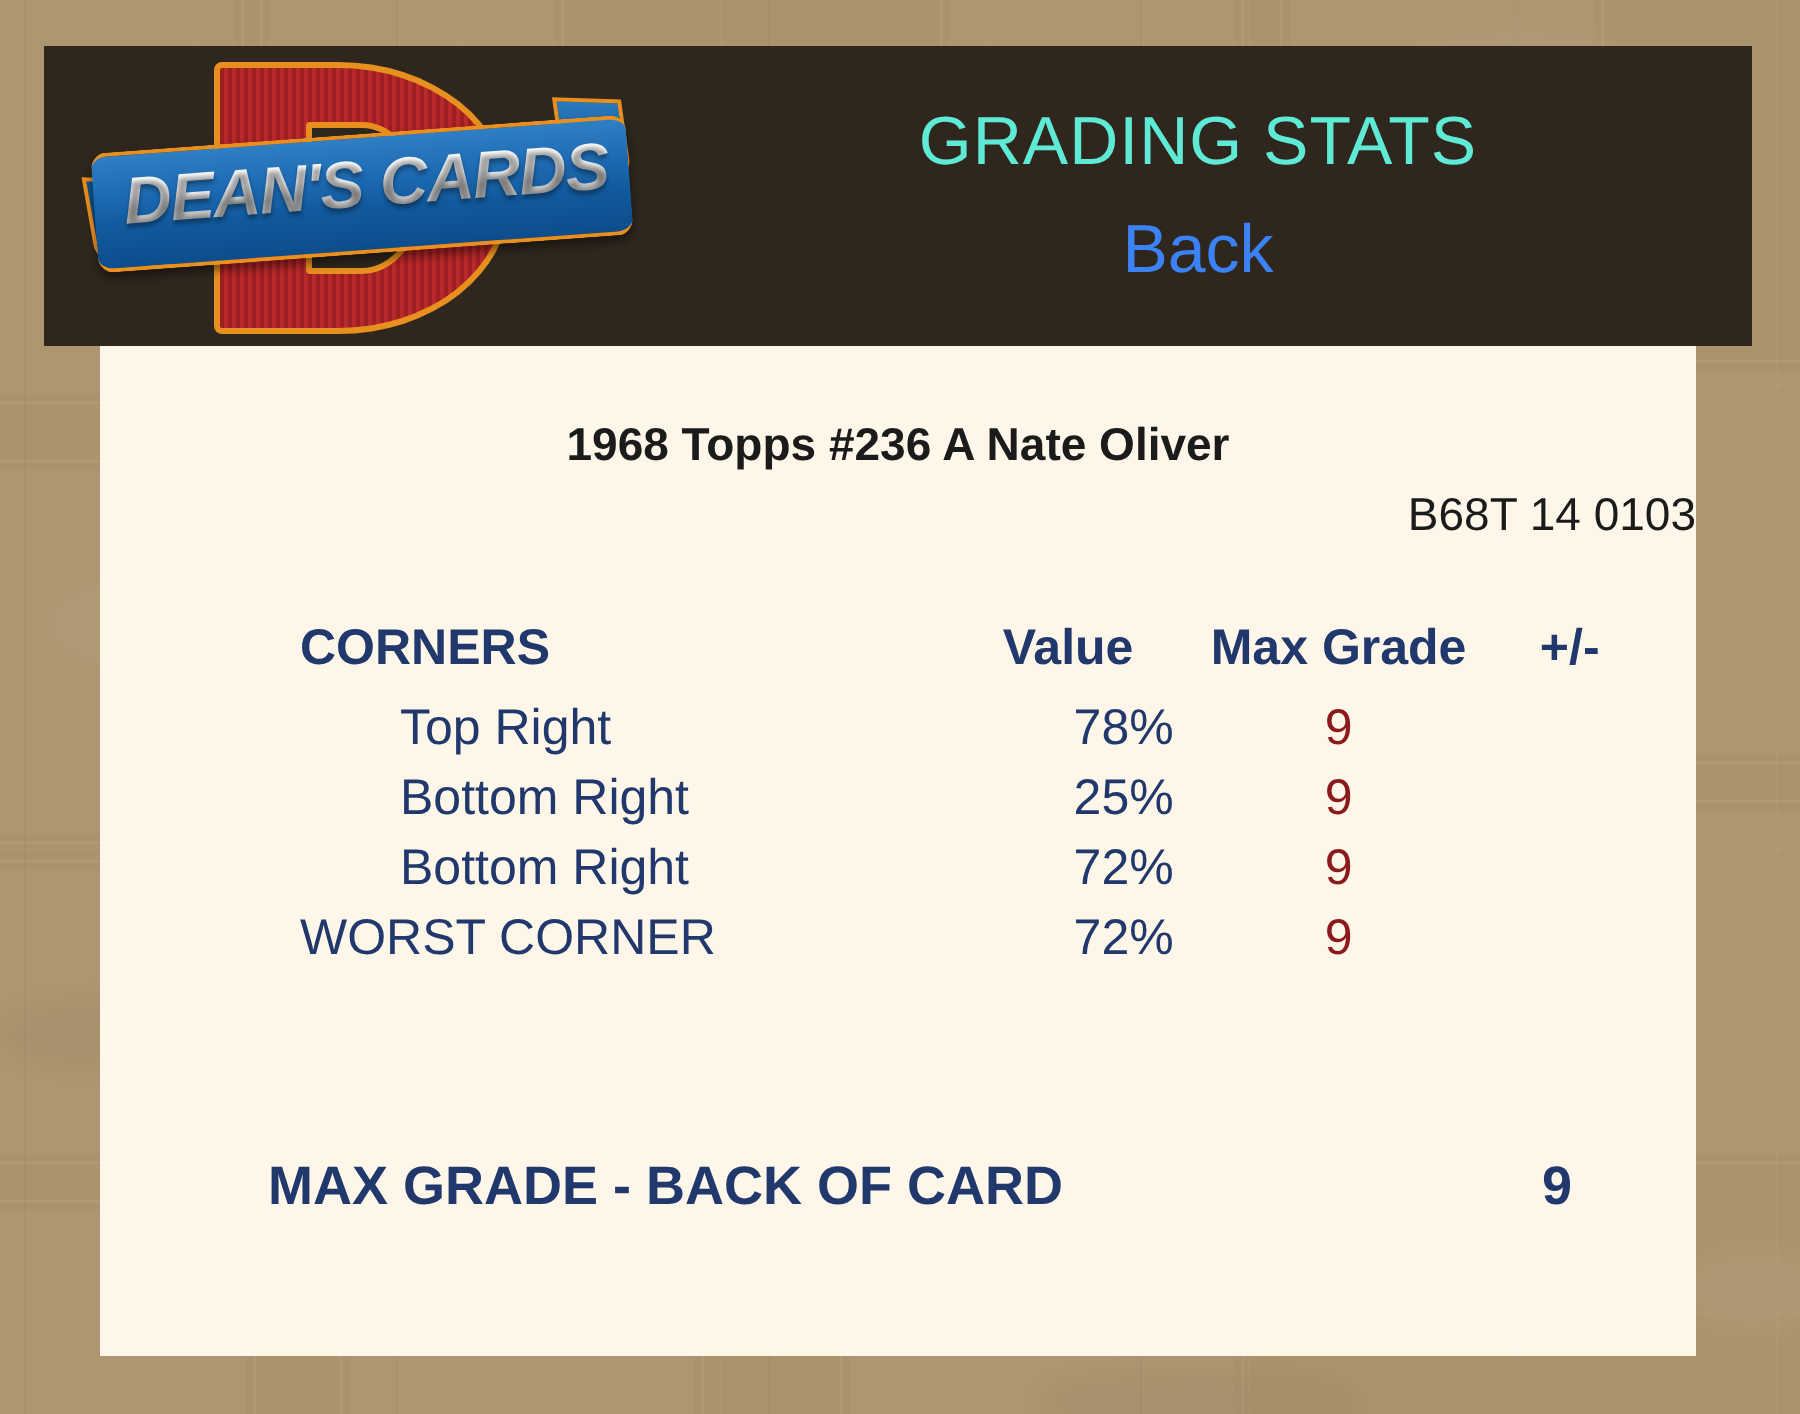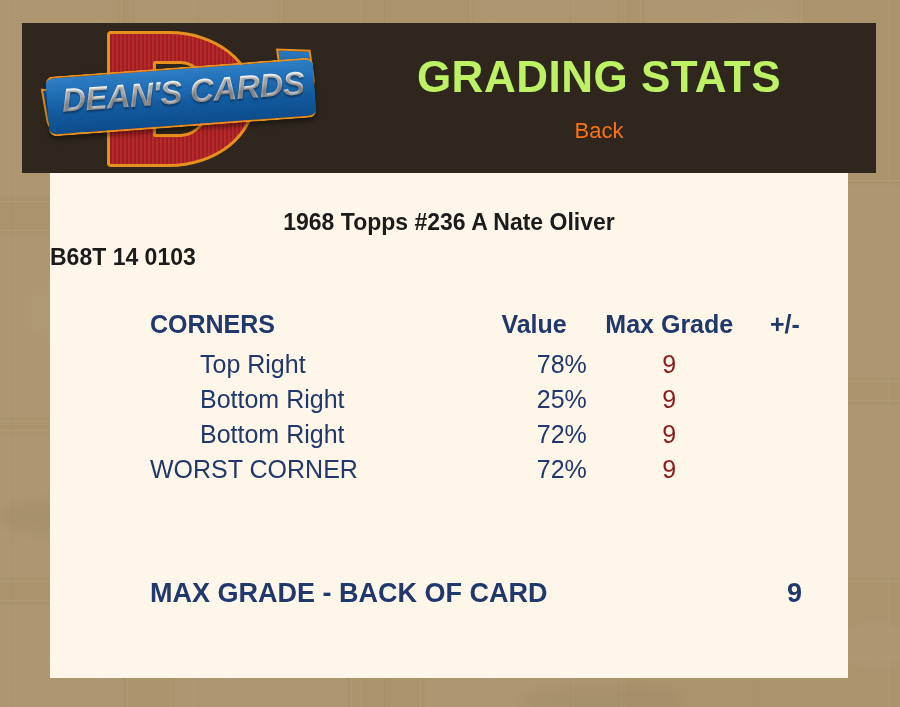--- a/index.html
+++ b/index.html
@@ -161,29 +161,29 @@
     left: 300px;
     top: 0;
     width: 554px;
     height: 150px;
     display: flex;
     flex-direction: column;
     align-items: center;
     justify-content: center;
   }
   #grading-title {
-    color: #bef264;
-    font-size: 44px;
-    font-weight: bold;
+    color: #5eead4;
+    font-size: 34px;
+    font-weight: normal;
     letter-spacing: 0.5px;
     line-height: 1.06;
   }
   #grading-subtitle {
-    color: #f97316;
-    font-size: 22px;
+    color: #3b82f6;
+    font-size: 34px;
     font-weight: normal;
     margin-top: 18px;
     line-height: 1.06;
   }
 
   
   #panel {
     position: absolute;
     left: 50px;
     top: 173px;
@@ -201,23 +201,23 @@
     text-align: center;
     font-size: 23px;
     font-weight: bold;
     color: #1b1b1b;
   }
   #card-id {
     position: absolute;
     left: 0;
     top: 71px;
     width: 798px;
-    text-align: left;
+    text-align: right;
     font-size: 23px;
-    font-weight: bold;
+    font-weight: normal;
     color: #1b1b1b;
   }
 
   
   #stats-table {
     position: absolute;
     left: 100px;
     top: 134px;
     width: 680px;
     border-collapse: collapse;
@@ -254,21 +254,21 @@
   }
   tr.worst .col-value { font-weight: bold; }
   td.grade-num {
     color: #8b1a1c;
     font-weight: bold;
   }
 
   
   #summary {
     position: absolute;
-    left: 100px;
+    left: 84px;
     top: 405px;
     width: 680px;
     display: flex;
     align-items: baseline;
   }
   #summary-label {
     font-size: 27px;
     font-weight: bold;
     color: #20386b;
     white-space: nowrap;

